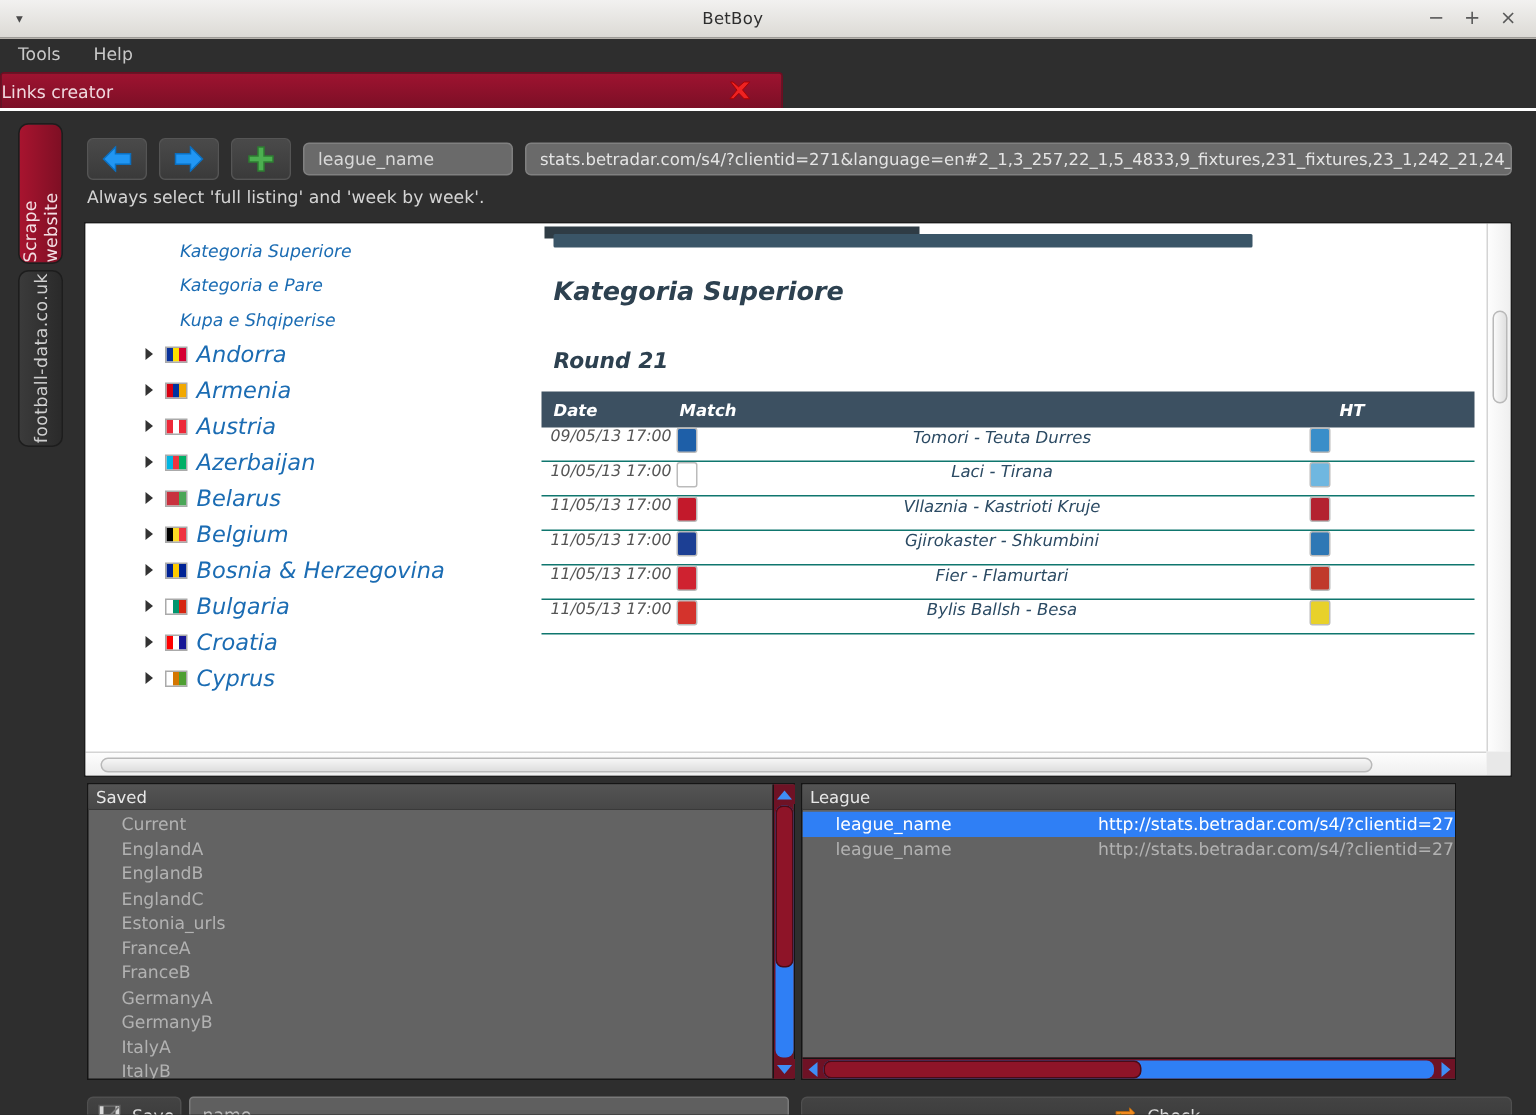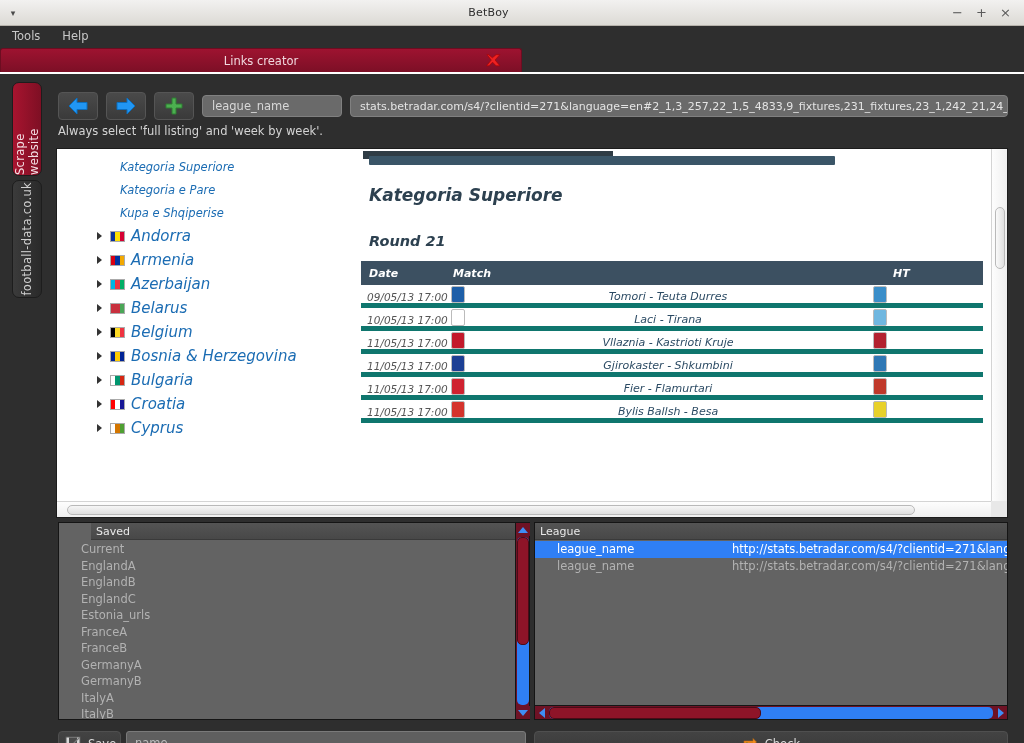--- a/index.html
+++ b/index.html
@@ -36,21 +36,21 @@
 
   
   .tabstrip {
     position:absolute; left:0; top:48px; width:1024px; height:24px;
     background:#2e2e2e;
   }
   .tab {
     position:absolute; left:0; top:0; width:522px; height:24px;
     background: linear-gradient(#9e1330, #7c0f26);
     border-top-left-radius:3px; border-top-right-radius:3px;
-    display:flex; align-items:center; justify-content:center;
+    display:flex; align-items:center; 
     border:1px solid #6d0d21; border-bottom:none;
   }
   .tab-label { color:#f0d8de; font-size:11.5px; }
   .tab-close {
     position:absolute; right:18px; top:3px; width:17px; height:17px;
   }
 
   
   .mainpanel {
     position:absolute; left:0; top:72px; width:1024px; height:671px;
@@ -119,22 +119,22 @@
 
   .mtable { position:absolute; left:14px; top:112px; right:8px; }
   .mt-head {
     display:flex; align-items:center; height:24px;
     background:#3c5061; color:#fff; font-size:11px; font-weight:bold;
   }
   .mt-head .c-date { width:92px; padding-left:8px; }
   .mt-head .c-match { flex:1; }
   .mt-head .c-ht { width:90px; }
   .mt-row {
-    display:flex; align-items:flex-end; height:23px;
-    border-bottom:5px solid #0f766e; font-size:11px; color:#333;
+    display:flex; align-items:flex-start; height:23px;
+    border-bottom:1px solid #0f766e; font-size:11px; color:#333;
   }
   .mt-row .c-date { width:86px; padding-left:6px; color:#555; font-size:10.5px; white-space:nowrap; }
   .mt-row .c-crest1 { width:22px; display:flex; justify-content:center; }
   .mt-row .c-match { flex:1; text-align:center; color:#2b4a63; }
   .mt-row .c-crest2 { width:26px; display:flex; justify-content:center; }
   .mt-row .c-ht { width:90px; }
   .crest { width:14px; height:17px; border-radius:2px; border:1px solid #bbb; background:#eee; }
 
   
   .wv-vsb {
@@ -155,22 +155,22 @@
     background:linear-gradient(#f6f6f6,#dedede);
     border:1px solid #b9b9b9; border-radius:5px;
   }
   .wv-corner { position:absolute; right:0; bottom:0; width:16px; height:16px; background:#e8e8e8; }
 
   
   .listbox {
     position:absolute; top:448px; height:198px;
     background:#636363; border:1px solid #151515;
   }
-  .lb-saved { left:58px; width:472px;padding-left:32px; }
-  .lb-league { left:534px; width:474px; }
+  .lb-saved { left:58px; width:472px; }
+  .lb-league { left:534px; width:437px; }
   .lb-head {
     height:17px; background:linear-gradient(#545454,#484848);
     border-bottom:1px solid #3a3a3a;
     display:flex; align-items:center; color:#e8e8e8; font-size:11px;
   }
   .lb-head .h1 { padding-left:5px; width:197px; }
   .lb-head .h2 { padding-left:5px;margin-top:42px; }
   .lb-body { position:absolute; left:0; top:18px; right:14px; bottom:0; overflow:hidden; }
   .lb-item {
     height:16.5px; display:flex; align-items:center;
@@ -298,20 +298,25 @@
           <div id="country-list">
               <div class="nv-row">
                 <div class="nv-arrow"></div>
                 <div class="nv-flag" style="background: linear-gradient(90deg, rgb(10, 50, 155) 33%, rgb(254, 223, 0) 33%, rgb(254, 223, 0) 66%, rgb(213, 0, 50) 66%);"></div>
                 <div class="nv-name">Andorra</div>
               </div>
               <div class="nv-row">
                 <div class="nv-arrow"></div>
                 <div class="nv-flag" style="background: linear-gradient(90deg, rgb(217, 0, 18) 33%, rgb(0, 51, 160) 33%, rgb(0, 51, 160) 66%, rgb(242, 168, 0) 66%);"></div>
                 <div class="nv-name">Armenia</div>
+              </div>
+              <div class="nv-row">
+                <div class="nv-arrow"></div>
+                <div class="nv-flag" style="background: linear-gradient(90deg, rgb(237, 41, 57) 33%, rgb(255, 255, 255) 33%, rgb(255, 255, 255) 66%, rgb(237, 41, 57) 66%);"></div>
+                <div class="nv-name">Austria</div>
               </div>
               <div class="nv-row">
                 <div class="nv-arrow"></div>
                 <div class="nv-flag" style="background: linear-gradient(90deg, rgb(0, 181, 226) 33%, rgb(239, 51, 64) 33%, rgb(239, 51, 64) 66%, rgb(0, 175, 102) 66%);"></div>
                 <div class="nv-name">Azerbaijan</div>
               </div>
               <div class="nv-row">
                 <div class="nv-arrow"></div>
                 <div class="nv-flag" style="background: linear-gradient(90deg, rgb(200, 49, 62) 33%, rgb(200, 49, 62) 33%, rgb(200, 49, 62) 66%, rgb(74, 166, 87) 66%);"></div>
                 <div class="nv-name">Belarus</div>

